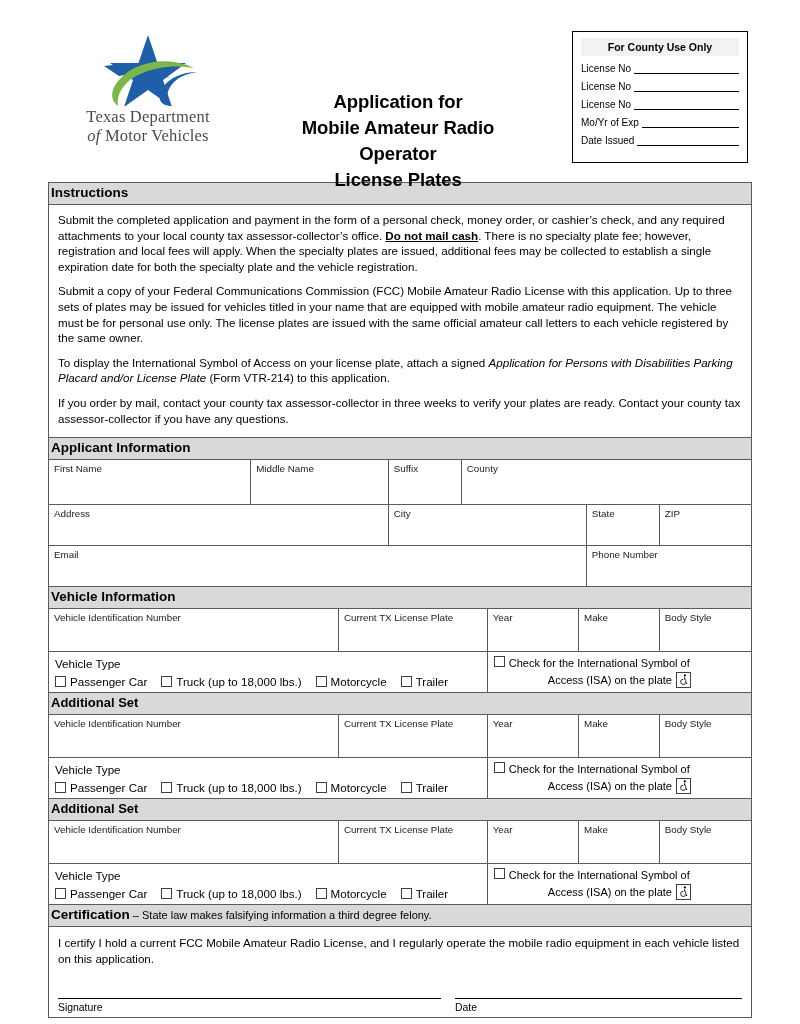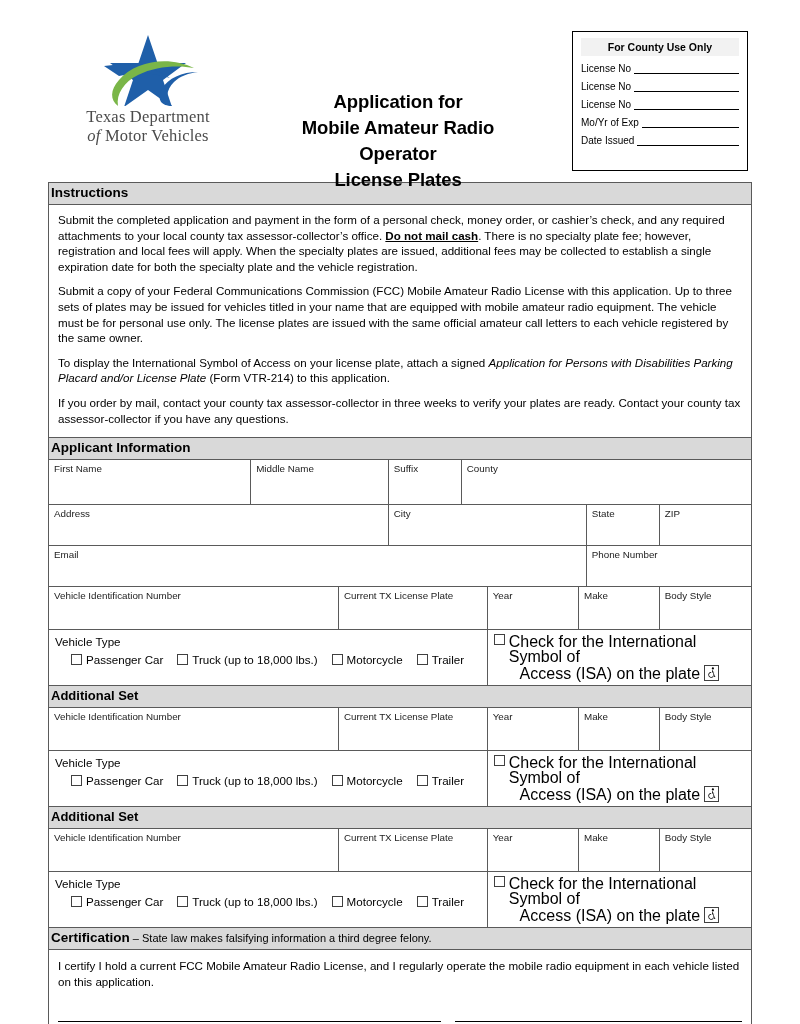--- a/index.html
+++ b/index.html
@@ -67,21 +67,21 @@
     margin-top: 45px;
   }
 
   .county-box {
     position: absolute;
     right: 4px;
     top: 5px;
     width: 176px;
     border: 1.3px solid #000;
     box-sizing: border-box;
-    padding: 6px 8px 24px 8px;
+    padding: 6px 8px 16px 8px;
   }
   .county-title {
     background: #f2f2f2;
     text-align: center;
     font-weight: bold;
     font-size: 10.5px;
     padding: 3px 0 3px 0;
     margin-bottom: 6px;
   }
   .county-row {
@@ -161,43 +161,43 @@
     border-right: 1.1px solid #5a5a5a;
     box-sizing: border-box;
     padding: 4px 0 4px 6px;
     font-size: 11.6px;
   }
   .vt-title { line-height: 15px; }
   .vt-boxes {
     display: flex;
     align-items: center;
     margin-top: 4px;
-    margin-left: 16px;
   }
   .cbx {
     display: inline-block;
     width: 11px;
     height: 11px;
     border: 1.2px solid #404040;
     box-sizing: border-box;
     margin-right: 4px;
     flex: none;
   }
   .vt-opt {
     display: flex;
     align-items: center;
     font-size: 11.6px;
     white-space: nowrap;
   }
   .vt-right {
     box-sizing: border-box;
     padding: 4px 6px 4px 6px;
-    font-size: 16px;
+    font-size: 11px;
     line-height: 15px;
     flex: 1;
+    text-align: center;
   }
   .isa-line1 { display: flex; align-items: flex-start; }
   .isa-line2 {
     display: flex;
     align-items: center;
     justify-content: center;
     margin-top: 1px;
   }
   .isa-icon {
     display: inline-block;
@@ -344,20 +344,21 @@
 
     <div class="row">
       <div class="cell h-mid" style="width:76.6%">
         <span class="lbl">Email</span>
       </div>
       <div class="cell h-mid nb" style="width:23.4%">
         <span class="lbl">Phone Number</span>
       </div>
     </div>
 
+    <div class="sec-head">Vehicle Information</div>
     <div class="row">
       <div class="cell h-vin" style="width:41.3%">
         <span class="lbl">Vehicle Identification Number</span>
       </div>
       <div class="cell h-vin" style="width:21.2%">
         <span class="lbl">Current TX License Plate</span>
       </div>
       <div class="cell h-vin" style="width:13%">
         <span class="lbl">Year</span>
       </div>

